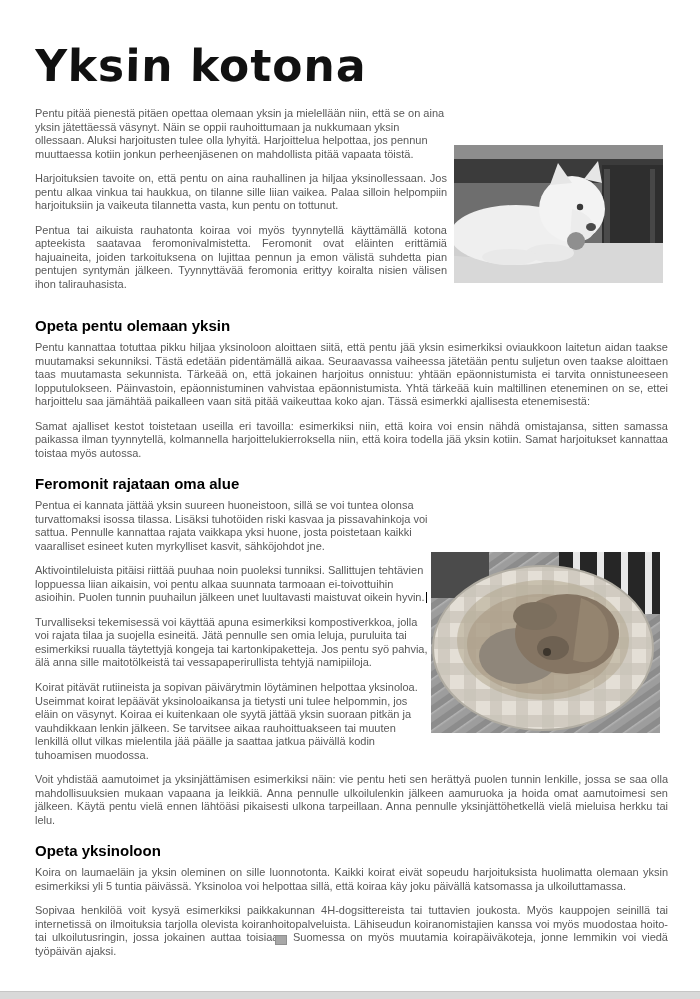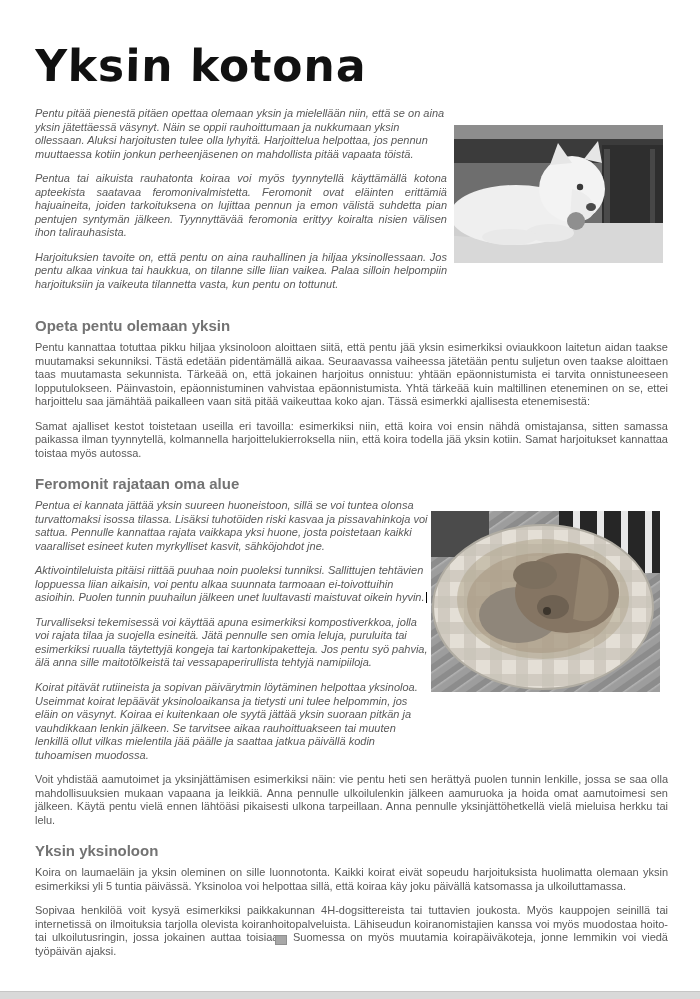--- a/index.html
+++ b/index.html
@@ -19,24 +19,24 @@
     letter-spacing:1px;
     color:#111111;
     margin:0 0 16px 0;
     transform:skewX(-1deg);
   }
   p{font-size:11px;line-height:1.23;margin:0 0 11px 0;}
   .just{text-align:justify;}
   h2{
     font-size:15px;
     font-weight:bold;
-    color:#737373;
+    color:#000000;
     margin:15px 0 7px 0;
   }
-  .row{display:flex;align-items:flex-start;font-style:italic;}
+  .row{display:flex;align-items:center;}
   .col-text{flex:0 0 auto;}
   .intro-text{width:412px;margin-right:7px;}
   .area-text{width:396px;}
   .photo{display:block;background:#888;}
   .photo-westie{margin-top:18px;}
   .photo-bed{margin-top:12px;}
   .caret{
     display:inline-block;width:1px;height:11px;
     background:#000;vertical-align:text-bottom;margin-left:1px;
   }
@@ -54,22 +54,22 @@
 </head>
 <body>
 
 <div class="page">
 
   <h1 class="doc-title">Yksin kotona</h1>
 
   <div class="row">
     <div class="col-text intro-text">
       <p>Pentu pitää pienestä pitäen opettaa olemaan yksin ja mielellään niin, että se on aina yksin jätettäessä väsynyt. Näin se oppii rauhoittumaan ja nukkumaan yksin ollessaan. Aluksi harjoitusten tulee olla lyhyitä. Harjoittelua helpottaa, jos pennun muuttaessa kotiin jonkun perheenjäsenen on mahdollista pitää vapaata töistä.</p>
+      <p class="just">Harjoituksien tavoite on, että pentu on aina rauhallinen ja hiljaa yksinollessaan. Jos pentu alkaa vinkua tai haukkua, on tilanne sille liian vaikea. Palaa silloin helpompiin harjoituksiin ja vaikeuta tilannetta vasta, kun pentu on tottunut.</p>
       <p class="just">Pentua tai aikuista rauhatonta koiraa voi myös tyynnytellä käyttämällä kotona apteekista saatavaa feromonivalmistetta. Feromonit ovat eläinten erittämiä hajuaineita, joiden tarkoituksena on lujittaa pennun ja emon välistä suhdetta pian pentujen syntymän jälkeen. Tyynnyttävää feromonia erittyy koiralta nisien välisen ihon talirauhasista.</p>
-      <p class="just">Harjoituksien tavoite on, että pentu on aina rauhallinen ja hiljaa yksinollessaan. Jos pentu alkaa vinkua tai haukkua, on tilanne sille liian vaikea. Palaa silloin helpompiin harjoituksiin ja vaikeuta tilannetta vasta, kun pentu on tottunut.</p>
     </div>
     <svg class="photo photo-westie" width="209" height="138" viewBox="0 0 209 138" xmlns="http://www.w3.org/2000/svg">
       <rect width="209" height="138" fill="#6e6e6e"></rect>
       <rect x="0" y="0" width="209" height="14" fill="#8d8d8d"></rect>
       <rect x="0" y="14" width="209" height="24" fill="#3b3b3b"></rect>
       <rect x="148" y="20" width="61" height="96" fill="#2e2e2e"></rect>
       <rect x="150" y="24" width="6" height="88" fill="#4a4a4a"></rect>
       <rect x="196" y="24" width="5" height="88" fill="#474747"></rect>
       <rect x="0" y="98" width="209" height="40" fill="#d8d8d8"></rect>
       <ellipse cx="20" cy="100" rx="46" ry="12" fill="#cfcfcf"></ellipse>
@@ -135,21 +135,21 @@
           <ellipse cx="122" cy="96" rx="16" ry="12" fill="#6e6152"></ellipse>
           <circle cx="116" cy="100" r="4" fill="#3c352c"></circle>
           <ellipse cx="104" cy="64" rx="22" ry="14" fill="#7c6f5e"></ellipse>
         </g>
       </svg>
     </div>
     <p class="just">Voit yhdistää aamutoimet ja yksinjättämisen esimerkiksi näin: vie pentu heti sen herättyä puolen tunnin lenkille, jossa se saa olla mahdollisuuksien mukaan vapaana ja leikkiä. Anna pennulle ulkoilulenkin jälkeen aamuruoka ja hoida omat aamutoimesi sen jälkeen. Käytä pentu vielä ennen lähtöäsi pikaisesti ulkona tarpeillaan. Anna pennulle yksinjättöhetkellä vielä mieluisa herkku tai lelu.</p>
   </div>
 
   <div>
-    <h2>Yksin yksinoloon</h2>
+    <h2>Opeta yksinoloon</h2>
     <p class="just">Koira on laumaeläin ja yksin oleminen on sille luonnotonta. Kaikki koirat eivät sopeudu harjoituksista huolimatta olemaan yksin esimerkiksi yli 5 tuntia päivässä. Yksinoloa voi helpottaa sillä, että koiraa käy joku päivällä katsomassa ja ulkoiluttamassa.</p>
     <p class="just">Sopivaa henkilöä voit kysyä esimerkiksi paikkakunnan 4H-dogsittereista tai tuttavien joukosta. Myös kauppojen seinillä tai internetissä on ilmoituksia tarjolla olevista koiranhoitopalveluista. Lähiseudun koiranomistajien kanssa voi myös muodostaa hoito- tai ulkoilutusringin, jossa jokainen auttaa toisiaan. Suomessa on myös muutamia koirapäiväkoteja, jonne lemmikin voi viedä työpäivän ajaksi.</p>
   </div>
 
 </div>
 
 <div class="resize-handle"></div>
 <div class="hscrollbar"></div>
 
 </body></html>

